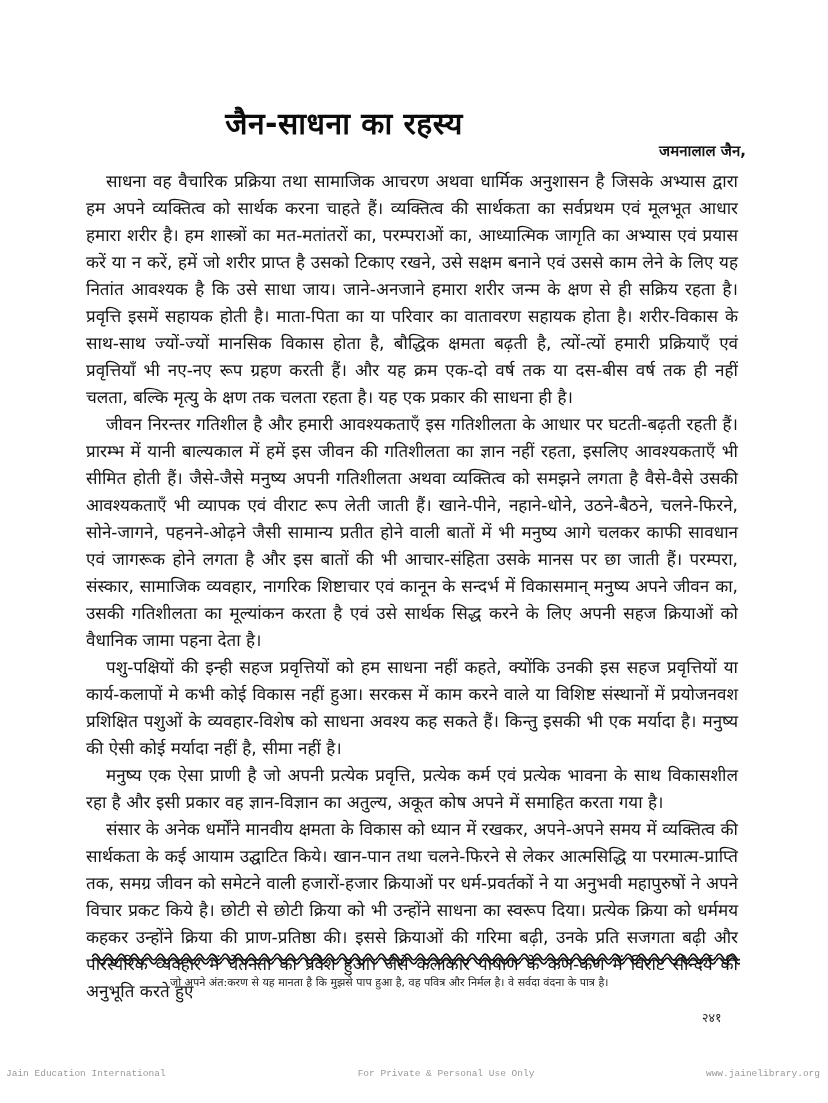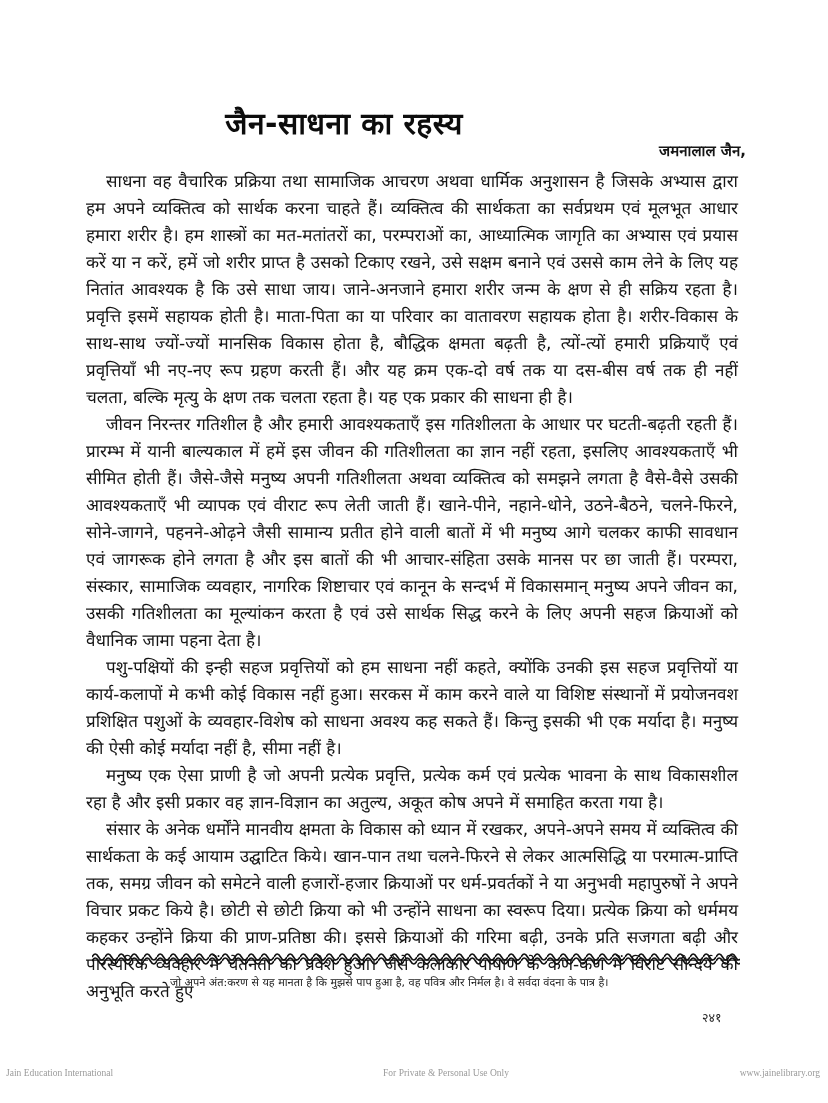--- a/index.html
+++ b/index.html
@@ -27,21 +27,21 @@
     }
     .footer-quote {
       position: absolute; left: 170px; top: 974px; width: 500px;
       font-size: 11px; color: #1a1a1a; white-space: nowrap;
     }
     .page-number {
       position: absolute; left: 702px; top: 973px;
       font-size: 12.5px; color: #1a1a1a; margin-top: 36px;
     }
     .watermark {
-      position: absolute; top: 1068px; font-family: Liberation Serif, serif;
+      position: absolute; top: 1068px; font-family: Liberation Mono, monospace;
       font-size: 9.5px; color: #9a9a9a;
     }
     .wm-left { left: 6px; }
     .wm-center { left: 0; width: 828px; text-align: center; padding-left: 32px; }
     .wm-right { right: 8px; }
   </style>
 </head>
 <body>
 
 <div>

